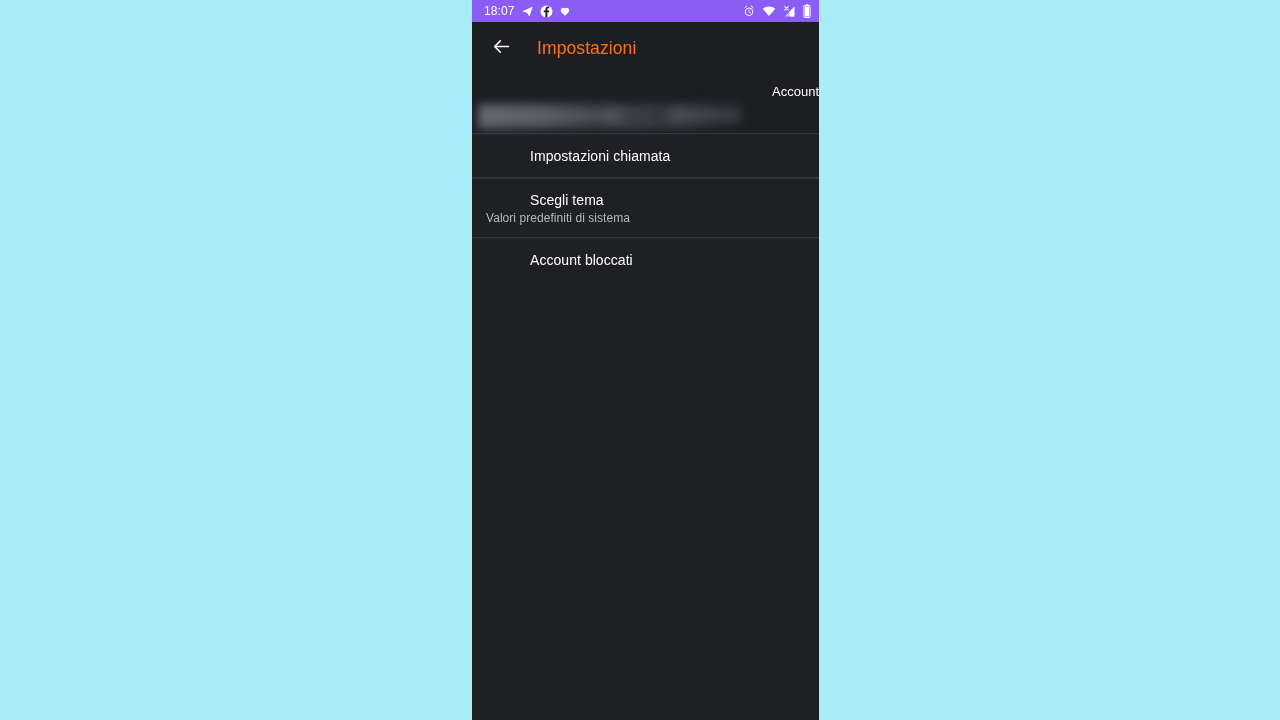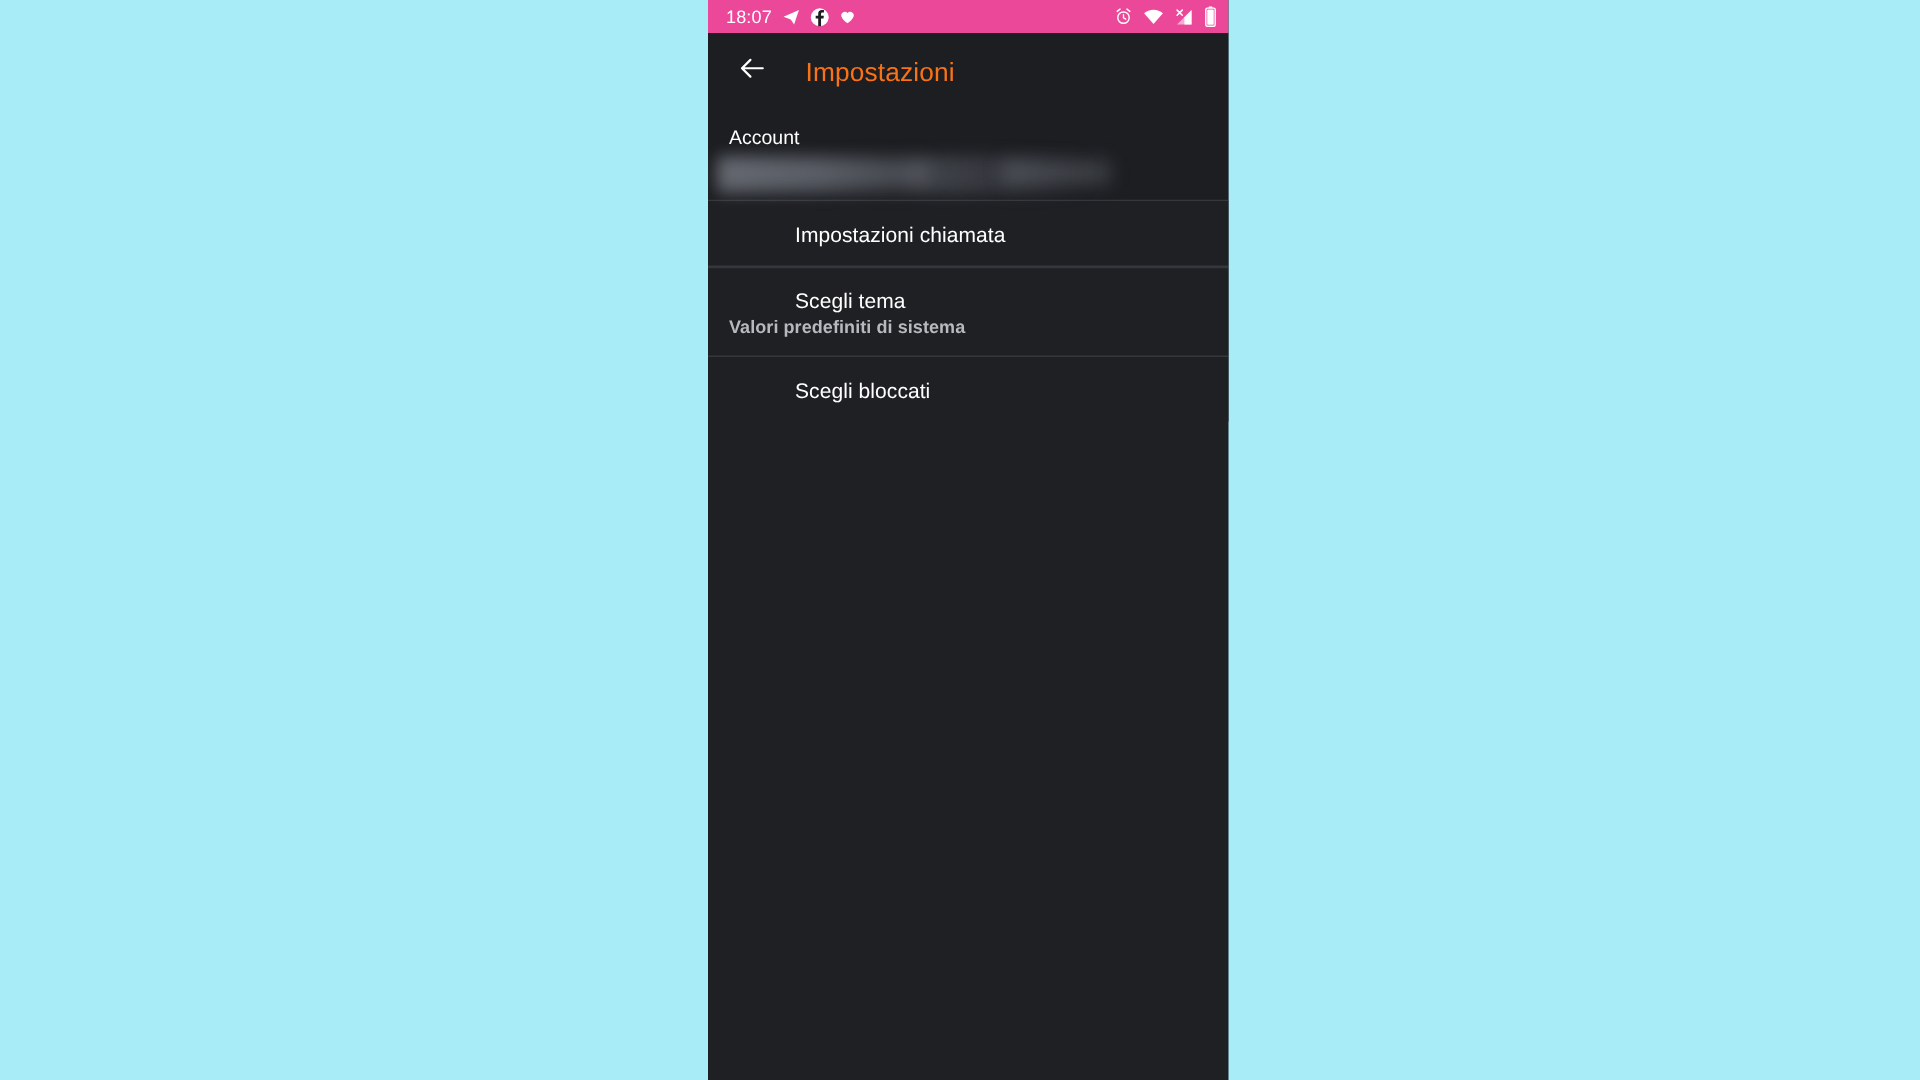--- a/index.html
+++ b/index.html
@@ -26,21 +26,21 @@
     width: 347px;
     height: 720px;
     background: #1f2024;
     overflow: hidden;
   }
 
   
   .statusbar {
     position: relative;
     height: 22px;
-    background: #ec4899;
+    background: #8b5cf6;
     display: flex;
     align-items: center;
     justify-content: space-between;
     padding: 0 8px 0 12px;
     box-sizing: border-box;
     gap: 24px;
   }
   .status-left {
     display: flex;
     align-items: center;
@@ -93,20 +93,21 @@
   .account-section {
     background: #1d1e22;
     padding-top: 10px;
     position: relative;
   }
   .account-label {
     color: #ffffff;
     font-size: 13px;
     padding-left: 14px;
     line-height: 16px;
+    text-align: right;
   }
   .account-row {
     position: relative;
     height: 31px;
     margin-top: 2px;
   }
   .blur-bar {
     position: absolute;
     left: 6px;
     top: 2px;
@@ -168,21 +169,20 @@
     line-height: 18px;
     letter-spacing: 0.05px;
     margin-left: 44px;
   }
   .item-subtitle {
     color: #b6b9bd;
     font-size: 12px;
     line-height: 15px;
     margin-top: 2px;
     letter-spacing: 0.05px;
-    font-weight: bold;
   }
   .spacer { flex: 1; background: #1f2024; }
 </style>
 </head>
 <body>
 
 <div class="screen-wrap">
   <div class="phone">
 
     <div class="statusbar">
@@ -266,19 +266,19 @@
 
       <div class="divider"></div>
 
       <div class="list-item two-line">
         <div class="item-title">Scegli tema</div>
         <div class="item-subtitle">Valori predefiniti di sistema</div>
       </div>
       <div class="divider"></div>
 
       <div class="list-item single">
-        <div class="item-title">Scegli bloccati</div>
+        <div class="item-title">Account bloccati</div>
       </div>
     </div>
 
     <div class="spacer"></div>
   </div>
 </div>
 
 </body></html>

